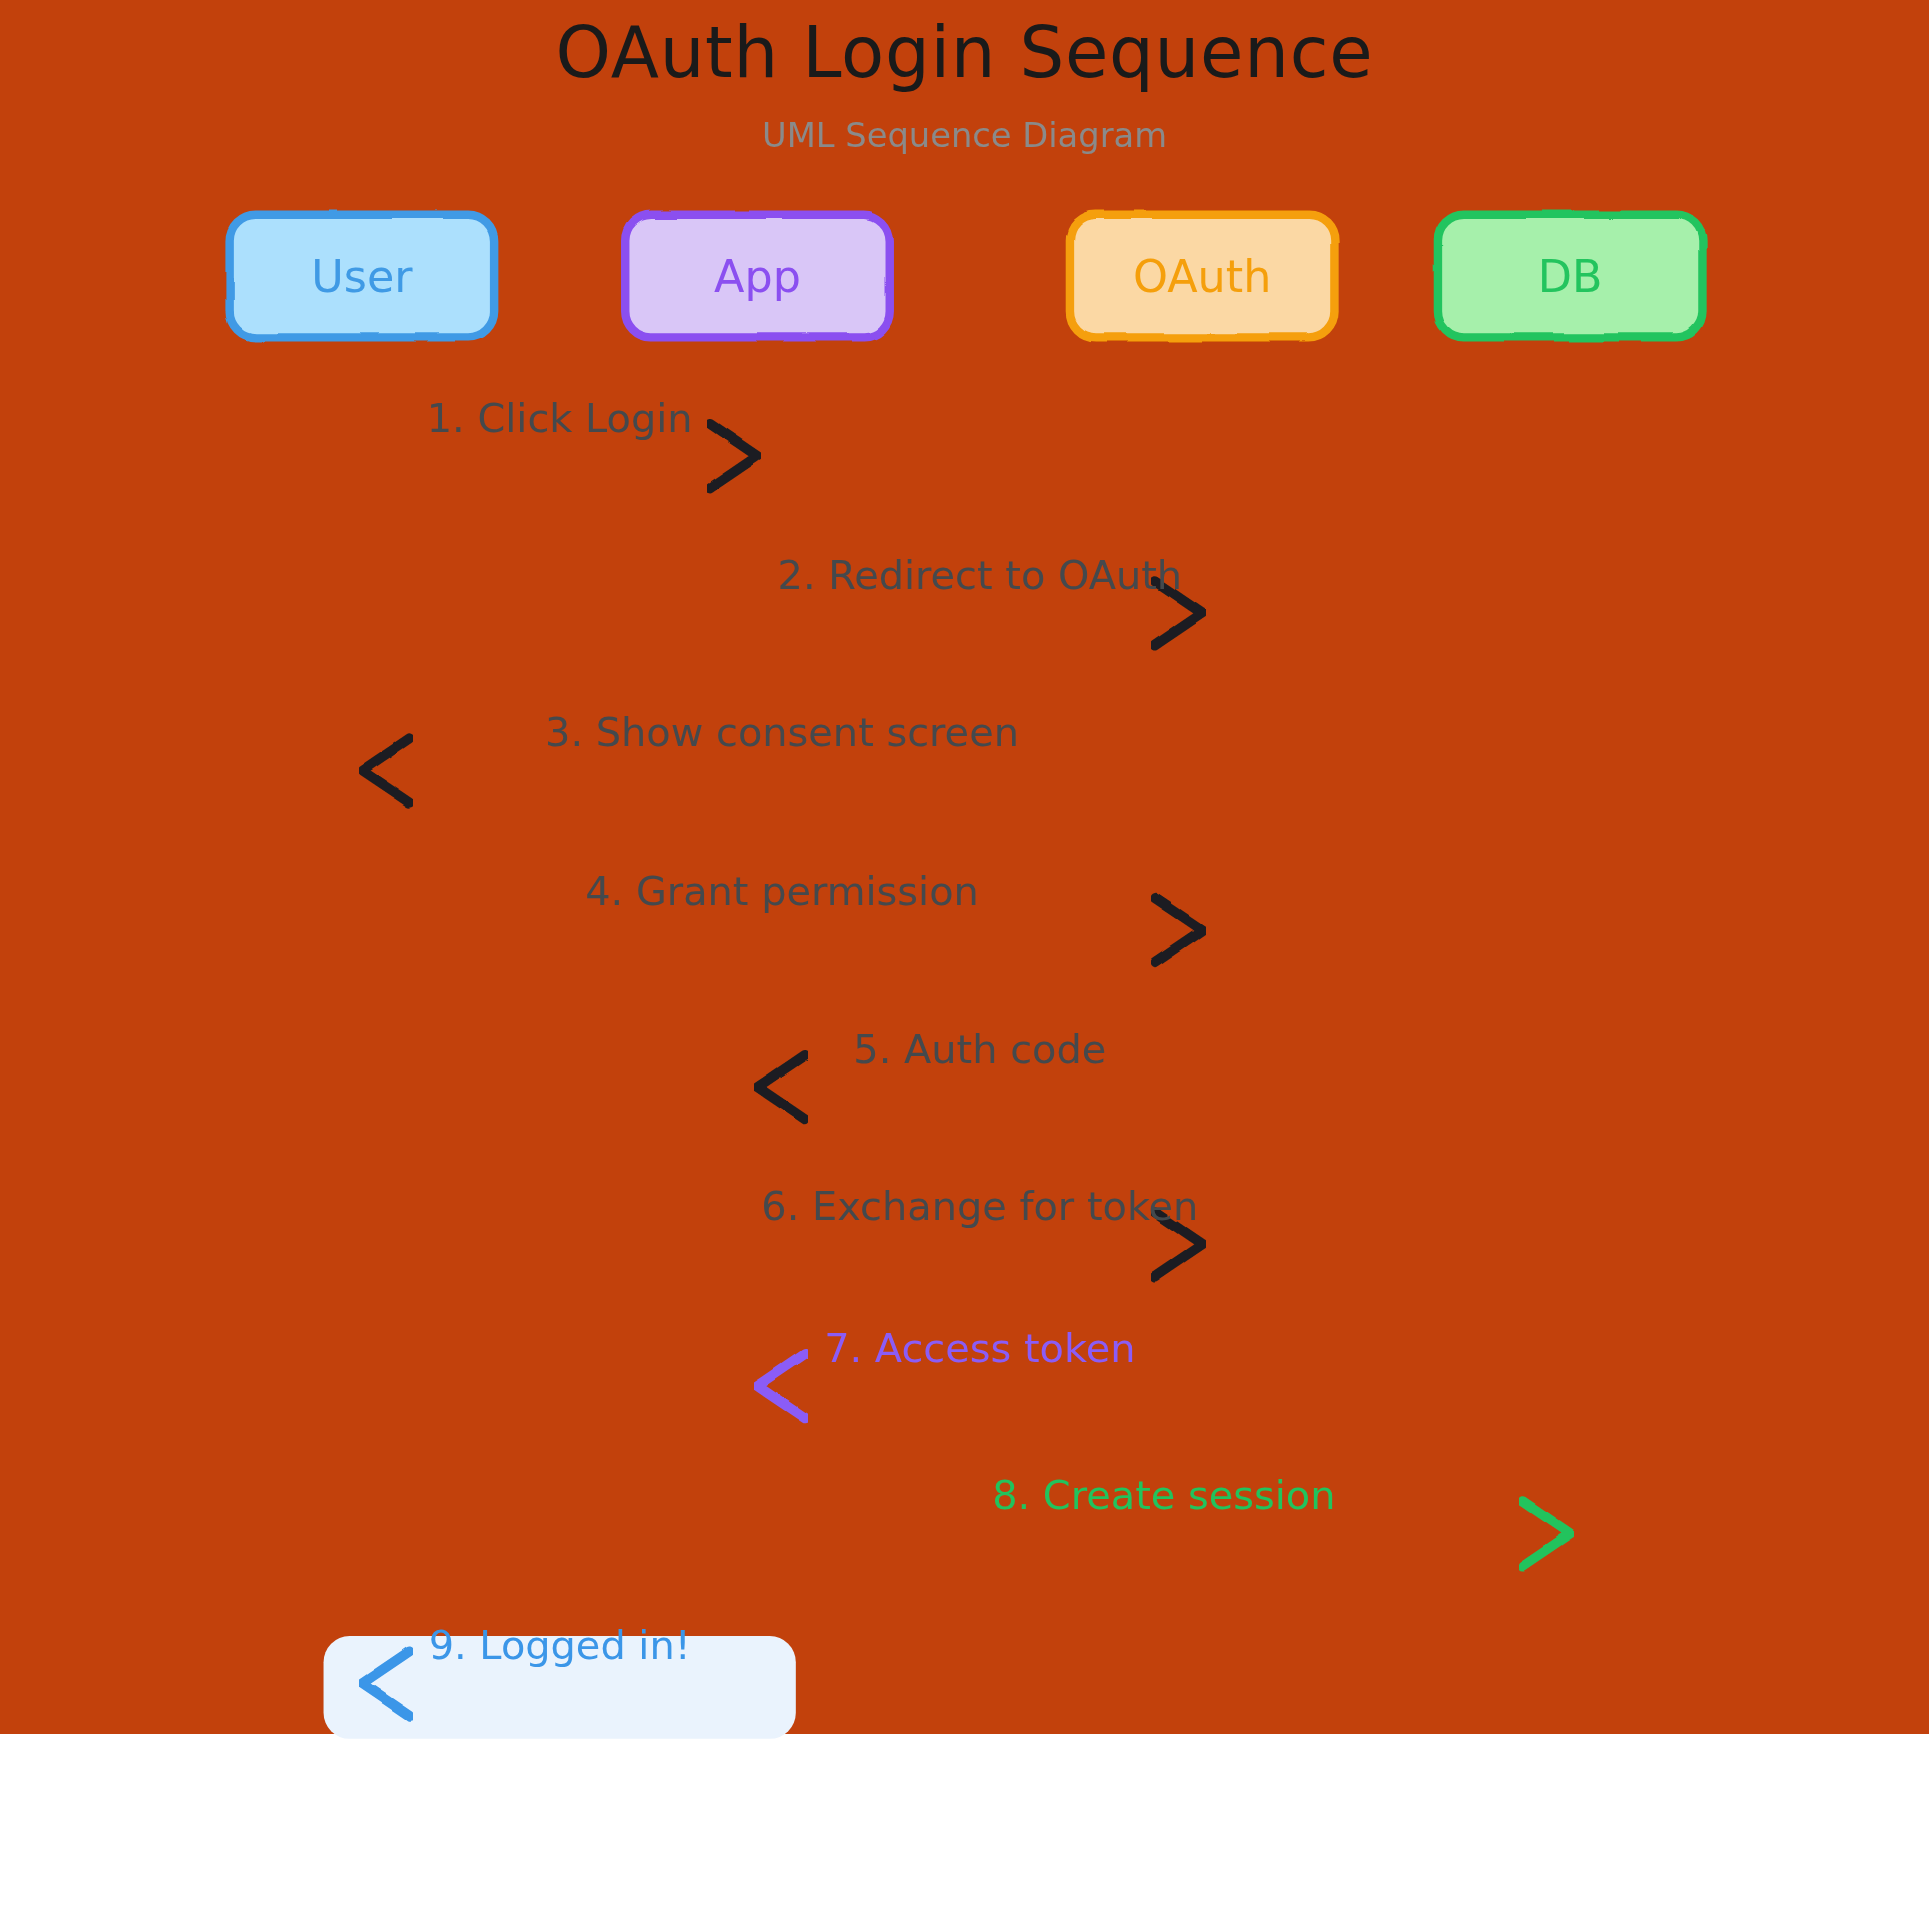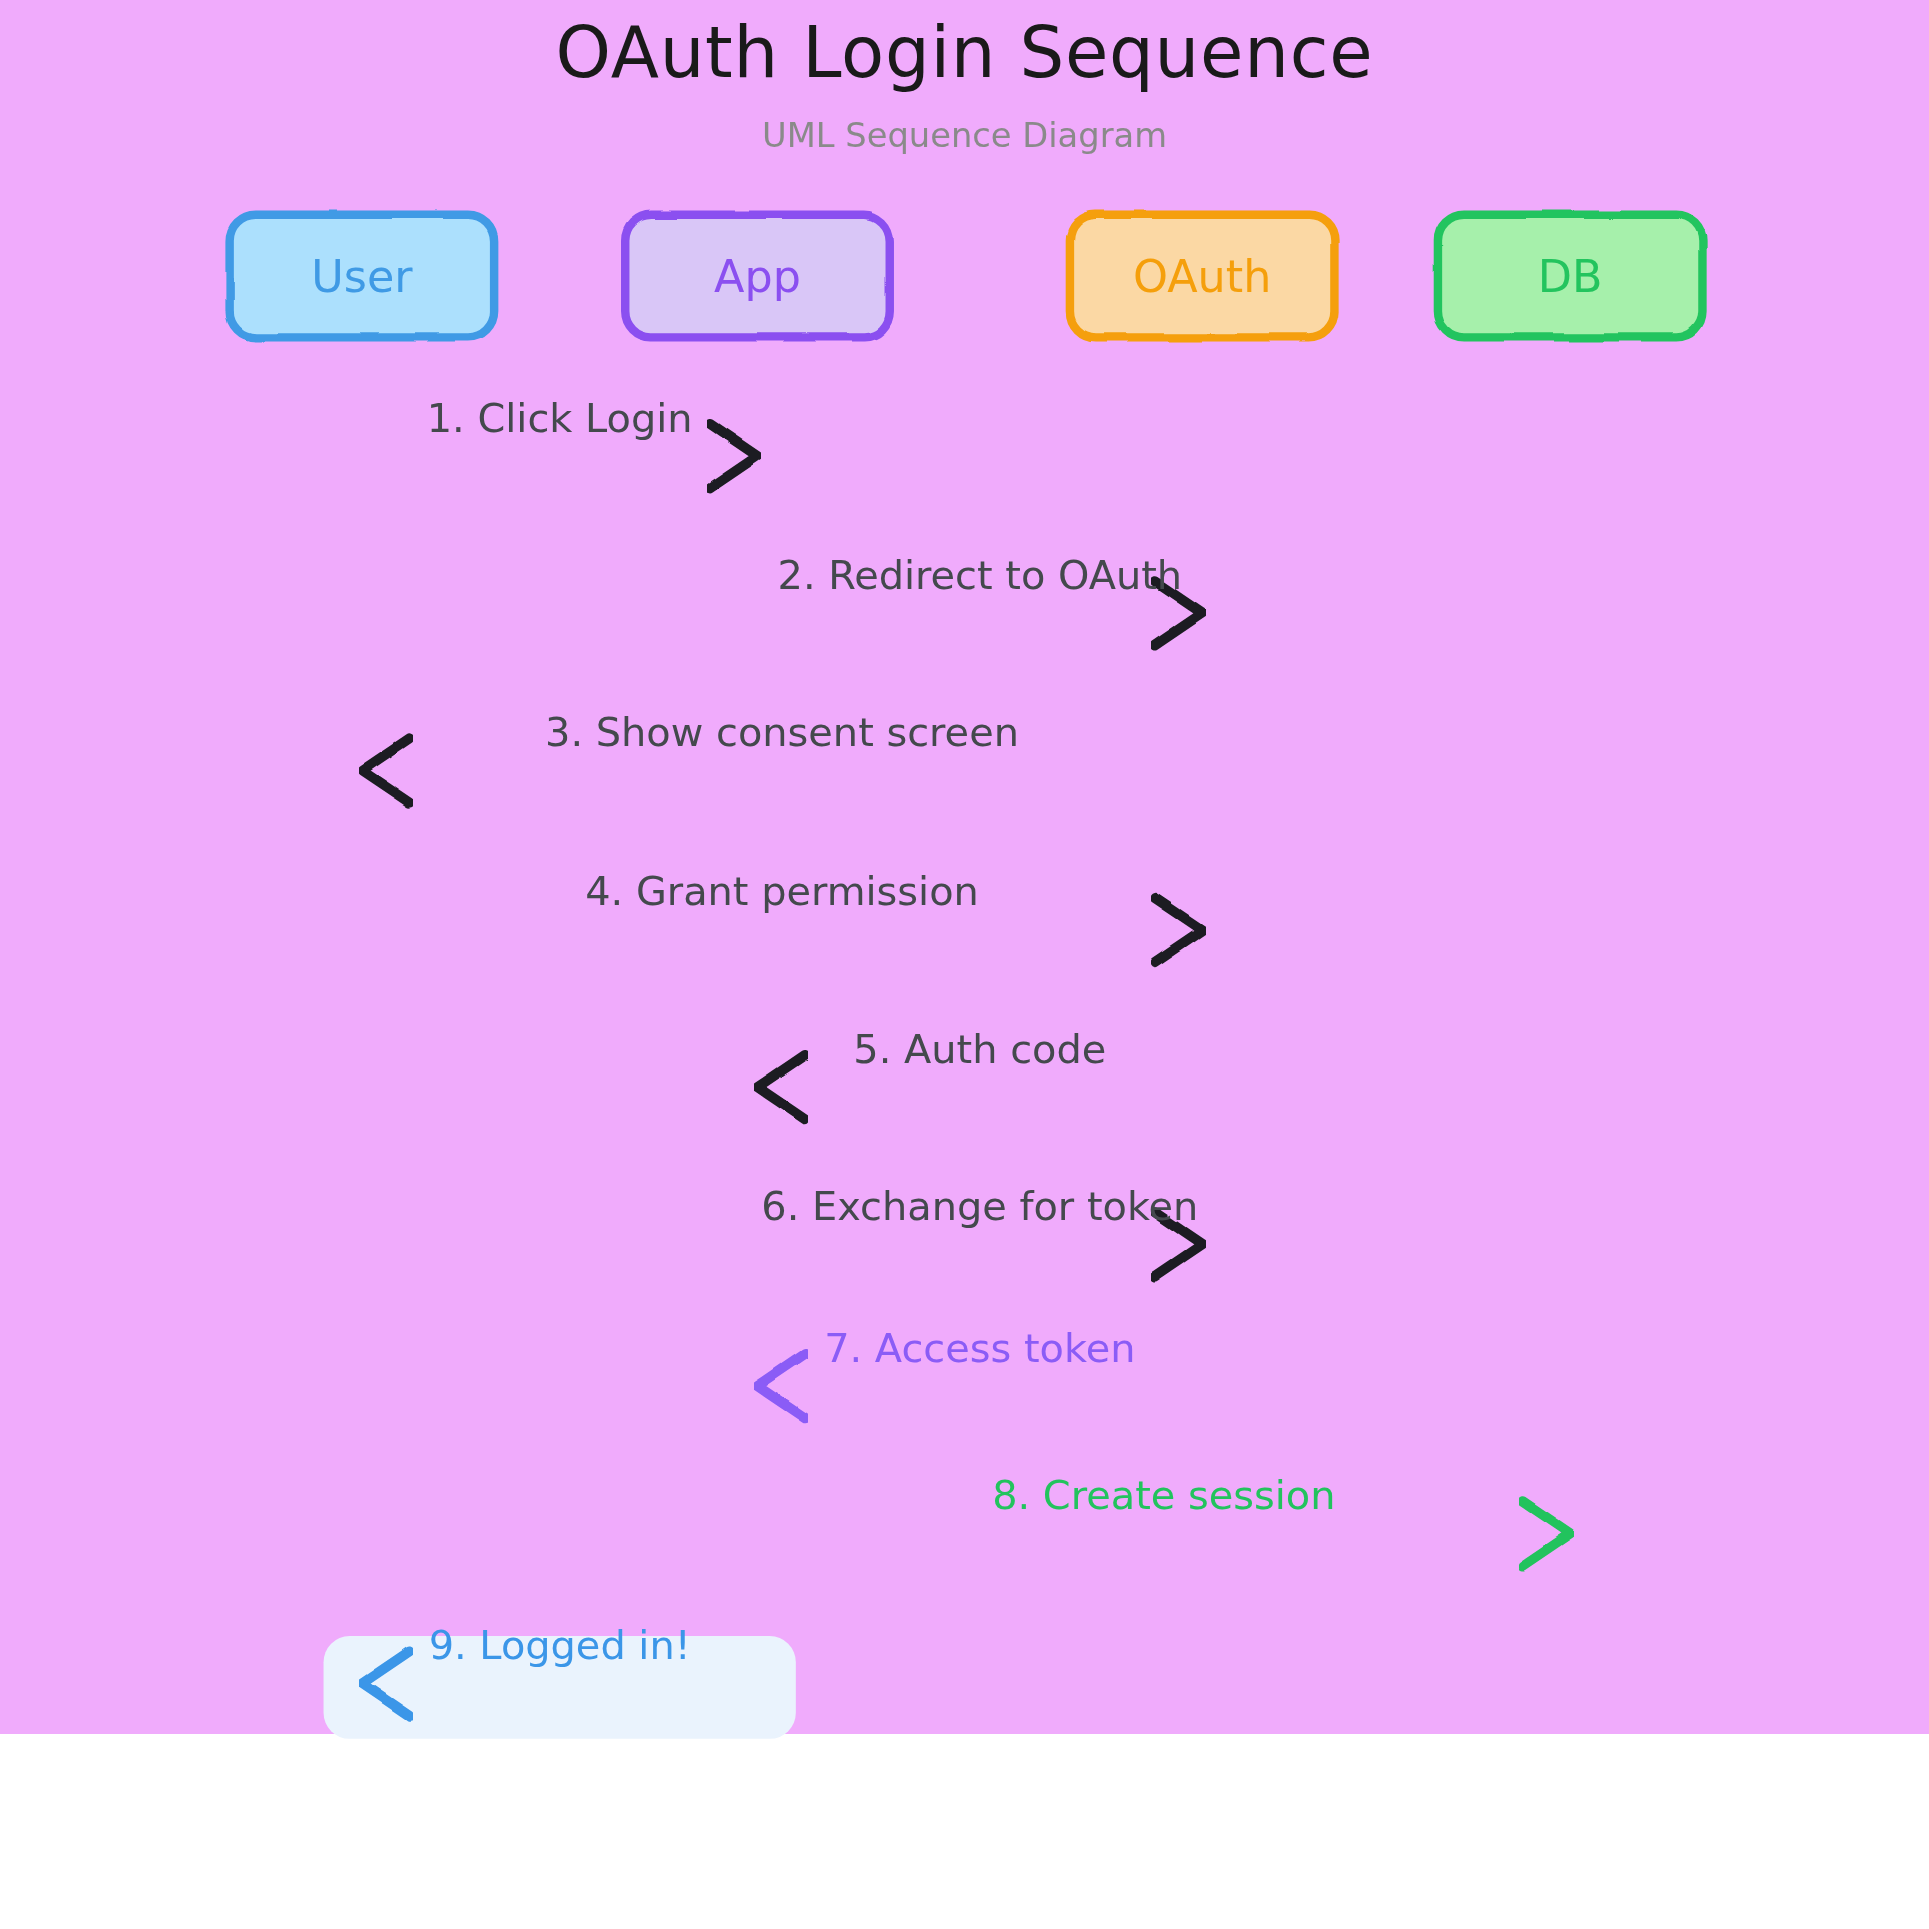--- a/index.html
+++ b/index.html
@@ -11,21 +11,21 @@
     width: 1929px;
     height: 1929px;
     font-family: "DejaVu Sans", sans-serif;
     overflow: hidden;
     position: relative;
   }
   #stage {
     position: relative;
     width: 1929px;
     height: 1734px;
-    background: #f0abfc;
+    background: #c2410c;
   }
   svg.diagram {
     position: absolute;
     inset: 0;
     width: 1929px;
     height: 1929px;
     display: block;
   }
   .ttl {
     font-family: "DejaVu Sans", sans-serif;

